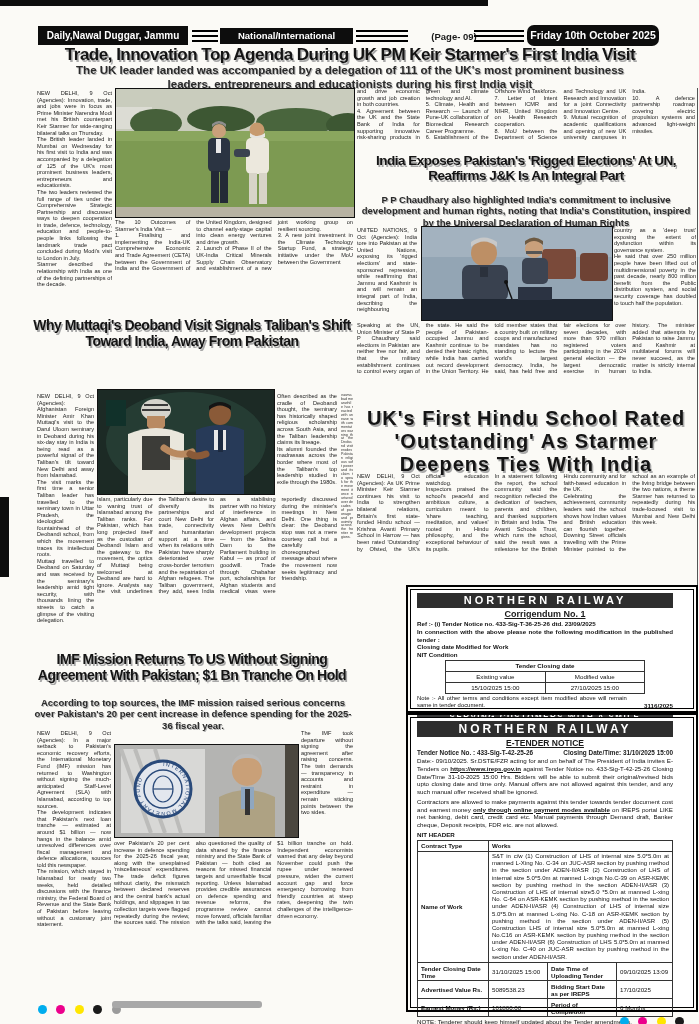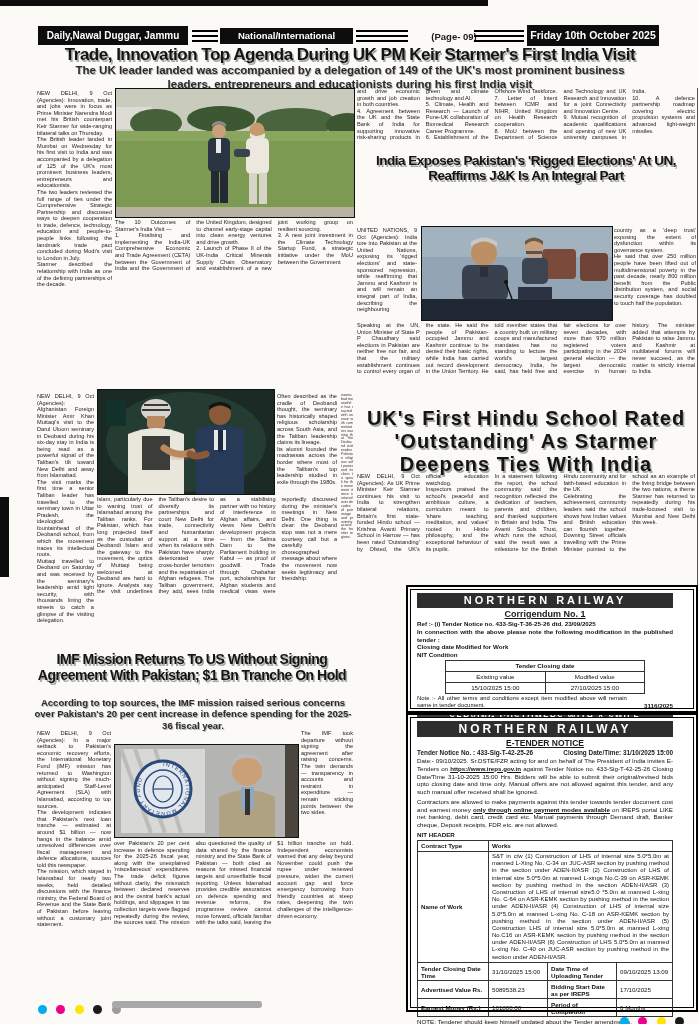--- a/index.html
+++ b/index.html
@@ -41,24 +41,24 @@
   <div class="abs" style="left:0;top:0;width:488px;height:6px;background:#0d0d0d;"></div>
   <div class="abs" style="left:0;top:497px;width:9px;height:80px;background:#0d0d0d;"></div>
   <div class="abs vrule" style="left:697px;top:88px;height:497px;"></div>
 
   <div class="abs blackbox" style="left:38px;top:26px;width:150px;height:19px;font-size:10px;line-height:19px;">Daily,Nawal Duggar, Jammu</div>
   <div class="abs hlines" style="left:192px;top:30px;width:26px;"></div>
   <div class="abs blackbox" style="left:220px;top:28px;width:133px;height:16px;font-size:9.5px;line-height:16px;">National/International</div>
   <div class="abs hlines" style="left:356px;top:30px;width:52px;"></div>
   <div class="abs" style="left:424px;top:29px;width:60px;height:15px;font-size:9.5px;font-weight:bold;text-align:center;line-height:15px;">(Page- 09)</div>
   <div class="abs hlines" style="left:474px;top:30px;width:50px;"></div>
-  <div class="abs blackbox" style="left:527px;top:25px;width:132px;height:21px;font-size:10.5px;line-height:21px;">Friday 10th October 2025</div>
+  <div class="abs blackbox" style="left:527px;top:25px;width:132px;height:21px;font-size:10.5px;line-height:21px;border-radius:7px;">Friday 10th October 2025</div>
 
   <div class="abs headline" style="left:30px;top:45px;width:640px;font-size:17px;">Trade, Innovation Top Agenda During UK PM Keir Starmer's First India Visit</div>
-  <div class="abs subhead" style="left:60px;top:64px;width:580px;font-size:11.5px;">The UK leader landed was accompanied by a delegation of 149 of the UK's most prominent business leaders, entrepreneurs and educationists during his first India visit</div>
+  <div class="abs subhead" style="left:60px;top:64px;width:580px;font-size:11.5px;">The UK leader landed was accompanied by a delegation of 111 of the UK's most prominent business leaders, entrepreneurs and educationists during his first India visit</div>
   <div class="abs body-text" style="left:37px;top:90px;width:75px;height:228px;">NEW DELHI, 9 Oct (Agencies): Innovation, trade, and jobs were in focus as Prime Minister Narendra Modi met his British counterpart Keir Starmer for wide-ranging bilateral talks on Thursday.
 The British leader landed in Mumbai on Wednesday for his first visit to India and was accompanied by a delegation of 125 of the UK's most prominent business leaders, entrepreneurs and educationists.
 The two leaders reviewed the full range of ties under the Comprehensive Strategic Partnership and discussed ways to deepen cooperation in trade, defence, technology, education and people-to-people links following the landmark trade pact concluded during Modi's visit to London in July.
 Starmer described the relationship with India as one of the defining partnerships of the decade.</div>
   <div class="abs photo" style="left:115px;top:88px;width:238px;height:128px;">
     <svg width="238" height="128" viewBox="0 0 238 128">
       <rect width="238" height="128" fill="#c9ccbd"></rect>
       <rect x="0" y="18" width="36" height="22" fill="#dcdcd4"></rect>
       <ellipse cx="40" cy="34" rx="26" ry="14" fill="#46603a"></ellipse>
       <ellipse cx="105" cy="30" rx="34" ry="13" fill="#3d5733"></ellipse>
@@ -90,20 +90,21 @@
   <div class="abs body-text cols5" style="left:357px;top:88px;width:338px;height:64px;">and drive economic growth and job creation in both countries.
 4. Agreement between the UK and the State Bank of India for supporting innovative risk-sharing products in green and climate technology and AI.
 5. Climate, Health and Research — Launch of Pune-UK collaboration of Biomedical Research Career Programme.
 6. Establishment of the Offshore Wind Taskforce.
 7. Letter of Intent between ICMR and NIHR, United Kingdom on Health Research cooperation.
 8. MoU between the Department of Science and Technology and UK Research and Innovation for a joint Connectivity and Innovation Centre.
 9. Mutual recognition of academic qualifications and opening of new UK university campuses in India.
 10. A defence partnership roadmap covering electric propulsion systems and advanced light-weight missiles.</div>
 
   <div class="abs headline" style="left:356px;top:153px;width:340px;font-size:13.5px;">India Exposes Pakistan's 'Rigged Elections' At UN, Reaffirms J&amp;K Is An Integral Part</div>
+  <div class="abs subhead" style="left:356px;top:194px;width:340px;font-size:9.5px;">P P Chaudhary also highlighted India's commitment to inclusive development and human rights, noting that India's Constitution, inspired by the Universal Declaration of Human Rights</div>
   <div class="abs body-text" style="left:357px;top:227px;width:60px;height:93px;">UNITED NATIONS, 9 Oct (Agencies): India tore into Pakistan at the United Nations, exposing its 'rigged elections' and state-sponsored repression, while reaffirming that Jammu and Kashmir is and will remain an integral part of India, describing the neighbouring</div>
   <div class="abs photo" style="left:421px;top:226px;width:190px;height:93px;">
     <svg width="190" height="93" viewBox="0 0 190 93">
       <rect width="190" height="93" fill="#93a5b4"></rect>
       <rect x="0" y="0" width="190" height="30" fill="#a3b2bf"></rect>
       <rect x="120" y="22" width="34" height="30" rx="4" fill="#7a4a3a"></rect>
       <rect x="158" y="26" width="28" height="28" rx="4" fill="#6e4234"></rect>
 
       <circle cx="112" cy="22" r="9" fill="#c9a07b"></circle>
       <path d="M103 18 q9 -8 18 0 v-4 q-9 -7 -18 0 z" fill="#6e5a42"></path>
@@ -117,20 +118,21 @@
       <rect x="0" y="72" width="190" height="21" fill="#1f2733"></rect>
       <rect x="96" y="60" width="34" height="13" fill="#2b3342"></rect>
       <line x1="84" y1="56" x2="90" y2="72" stroke="#111" stroke-width="1.5"></line>
       <circle cx="84" cy="55" r="2" fill="#111"></circle>
     </svg>
   </div>
   <div class="abs body-text" style="left:614px;top:227px;width:82px;height:93px;">country as a 'deep trust' exposing the extent of dysfunction within its governance system.
 He said that over 250 million people have been lifted out of multidimensional poverty in the past decade, nearly 800 million benefit from the Public distribution system, and social security coverage has doubled to touch half the population.</div>
   <div class="abs body-text cols5" style="left:357px;top:322px;width:338px;height:84px;">Speaking at the UN, Union Minister of State P P Chaudhary said elections in Pakistan are neither free nor fair, and that the military establishment continues to control every organ of the state. He said the people of Pakistan-occupied Jammu and Kashmir continue to be denied their basic rights, while India has carried out record development in the Union Territory. He told member states that a country built on military coups and manufactured mandates has no standing to lecture the world's largest democracy. India, he said, has held free and fair elections for over seven decades, with more than 970 million registered voters participating in the 2024 general election — the largest democratic exercise in human history. The minister added that attempts by Pakistan to raise Jammu and Kashmir at multilateral forums will never succeed, as the matter is strictly internal to India.</div>
 
+  <div class="abs headline" style="left:30px;top:318px;width:324px;font-size:14px;">Why Muttaqi's Deoband Visit Signals Taliban's Shift Toward India, Away From Pakistan</div>
   <div class="abs body-text" style="left:37px;top:393px;width:57px;height:258px;">NEW DELHI, 9 Oct (Agencies): Afghanistan Foreign Minister Amir Khan Muttaqi's visit to the Darul Uloom seminary in Deoband during his six-day stay in India is being read as a powerful signal of the Taliban's tilt toward New Delhi and away from Islamabad.
 The visit marks the first time a senior Taliban leader has travelled to the seminary town in Uttar Pradesh, the ideological fountainhead of the Deobandi school, from which the movement traces its intellectual roots.
 Muttaqi travelled to Deoband on Saturday and was received by the seminary's leadership amid tight security, with thousands lining the streets to catch a glimpse of the visiting delegation.</div>
   <div class="abs photo" style="left:97px;top:389px;width:176px;height:104px;">
     <svg width="176" height="104" viewBox="0 0 176 104">
       <rect width="176" height="104" fill="#1c2a25"></rect>
       <ellipse cx="88" cy="52" rx="80" ry="50" fill="#2c4a3e" opacity="0.6"></ellipse>
       <rect x="8" y="10" width="20" height="26" fill="#11312a"></rect>
 
       <ellipse cx="58" cy="20" rx="15" ry="11" fill="#d6d4cc"></ellipse>

